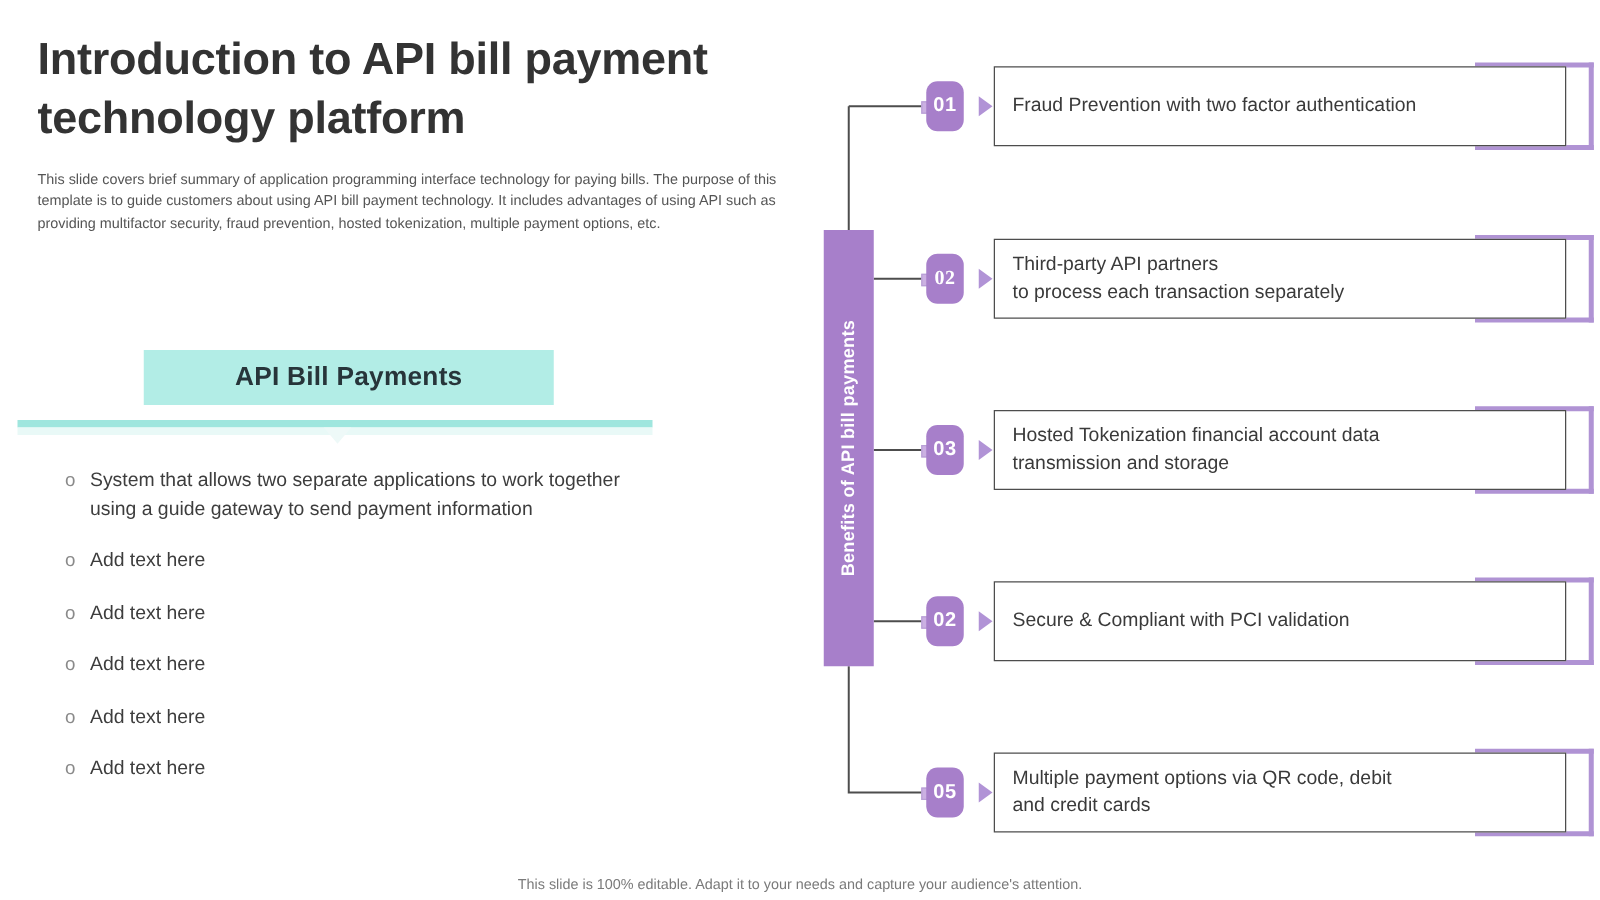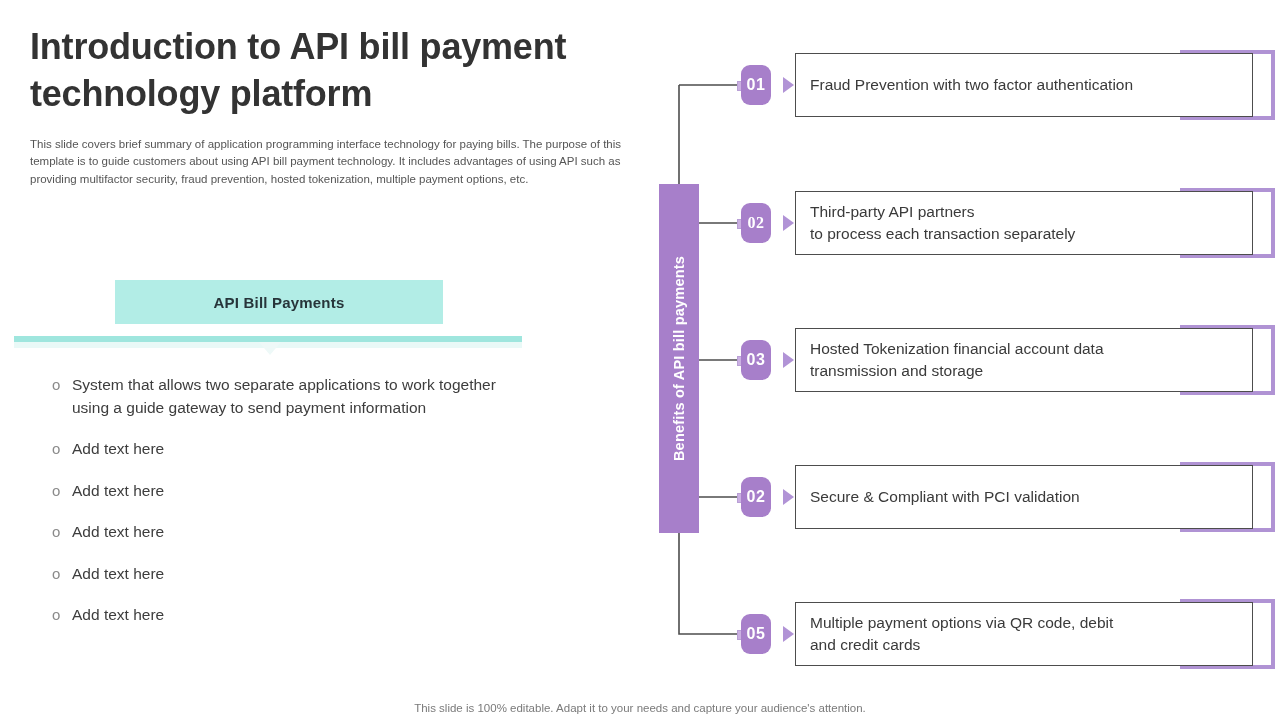--- a/index.html
+++ b/index.html
@@ -27,21 +27,21 @@
     position:absolute;left:30px;top:136px;width:602px;
     font-size:11.5px;line-height:1.52;color:#555555;
     text-align:left;
   }
 
   .teal-heading{
     position:absolute;left:115px;top:280px;
     width:328px;height:44px;
     background:#b2ede6;
     display:flex;align-items:center;justify-content:center;
-    font-size:15px;font-weight:bold;color:#27353a;
+    font-size:21px;font-weight:bold;color:#27353a;
     letter-spacing:0.2px;
   }
 
   .ribbon{
     position:absolute;left:14px;top:336px;width:508px;height:6px;
     background:#9fe6de;
   }
   .ribbon-shadow{
     position:absolute;left:14px;top:342px;width:508px;height:6px;
     background:#e9f9f7;

